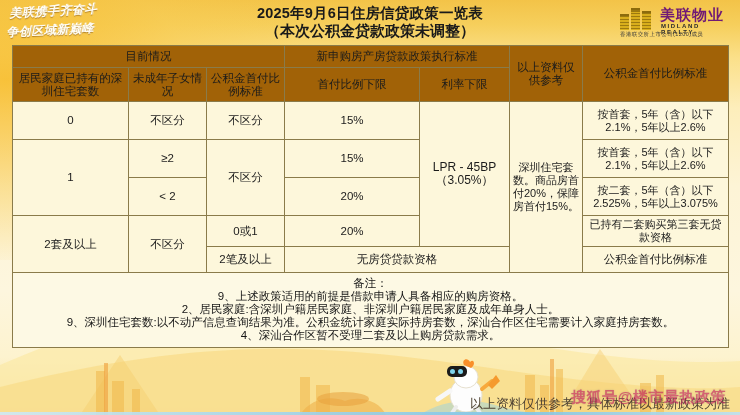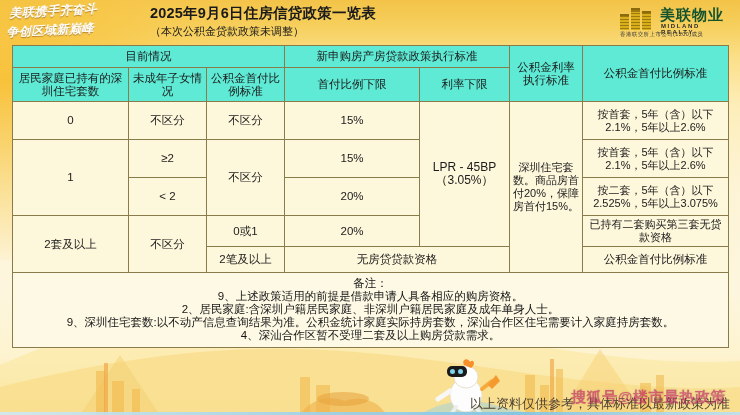--- a/index.html
+++ b/index.html
@@ -48,40 +48,40 @@
     font-family: "Liberation Serif","DejaVu Serif",serif;
     font-weight:700; font-style:italic;
     text-shadow: 0 1px 1px rgba(120,70,0,.55), 1px 0 0 rgba(255,255,255,.5);
     letter-spacing:.5px;
     transform: rotate(-3deg);
   }
   #calligraphy .l1 { font-size:12px; display:block; padding-left:4px; }
   #calligraphy .l2 { font-size:12px; display:block; padding-left:0px; margin-top:2px; }
 
   #title-wrap {
-    position:absolute; left:150px; top:4px; width:440px; 
+    position:absolute; left:150px; top:4px; width:440px; text-align:center;
     color:#1a1a1a;
   }
   #title-wrap .t1 { font-size:14.5px; font-weight:bold; line-height:18px; letter-spacing:.2px;}
-  #title-wrap .t2 { font-size:11px; font-weight:normal; line-height:18px; }
+  #title-wrap .t2 { font-size:15px; font-weight:bold; line-height:18px; }
 
   
   #logo { position:absolute; right:4px; top:6px; width:116px; height:34px; }
   #logo .bars { position:absolute; left:0; top:2px; width:36px; height:22px; }
   #logo .bars i {
     position:absolute; top:0; width:9px; height:22px; display:block;
     background: repeating-linear-gradient(180deg,#9d7a10 0 1.5px, #d9ae1b 1.5px 3px);
     border-top:2px solid #8c6b0c;
   }
   #logo .bars i:nth-child(1){ left:0; height:16px; top:6px;}
   #logo .bars i:nth-child(2){ left:11px; height:22px; top:0;}
   #logo .bars i:nth-child(3){ left:22px; height:19px; top:3px;}
   #logo .cn {
     position:absolute; left:40px; top:0px; font-size:15px; font-weight:bold;
-    color:#14532d; letter-spacing:1px; font-family:"Liberation Sans",sans-serif;
+    color:#701a75; letter-spacing:1px; font-family:"Liberation Sans",sans-serif;
   }
   #logo .en {
     position:absolute; left:41px; top:17px; font-size:6px; font-weight:bold;
     color:#2b2b2b; letter-spacing:1.6px;
   }
   #logo .sub {
     position:absolute; left:0px; top:25px; font-size:5.5px; color:#3a3a3a;
     letter-spacing:.4px; white-space:nowrap;
   }
 
@@ -93,21 +93,21 @@
     font-size:11px; color:#1b1b1b;
   }
   table.policy td, table.policy th {
     border:1px solid #8a7b4a;
     text-align:center; vertical-align:middle;
     padding:2px 2px;
     line-height:13px;
     font-weight:normal;
   }
   table.policy thead th {
-    background:#5eead4;
+    background:#a16207;
     font-size:11.5px;
     font-weight:normal;
   }
   table.policy tbody td { background:#fdf7db; }
   .cellpad { padding:4px 3px; }
   .notes-cell {
     background:#fdf9e4 !important; text-align:right;
     padding:4px 6px 5px 6px !important;
     font-size:11.5px; line-height:15.5px; color:#151515;
   }
@@ -217,21 +217,21 @@
       <col style="width:78px">
       <col style="width:135px">
       <col style="width:90px">
       <col style="width:73px">
       <col style="width:146px">
     </colgroup>
     <thead>
       <tr>
         <th colspan="3" style="height:22px">目前情况</th>
         <th colspan="2">新申购房产房贷款政策执行标准</th>
-        <th rowspan="2" class="cellpad">公积金利率执行标准</th>
+        <th rowspan="2" class="cellpad">以上资料仅供参考</th>
         <th rowspan="2">公积金首付比例标准</th>
       </tr>
       <tr>
         <th style="height:34px" class="cellpad">居民家庭已持有的深圳住宅套数</th>
         <th>未成年子女情况</th>
         <th class="cellpad">公积金首付比例标准</th>
         <th>首付比例下限</th>
         <th>利率下限</th>
       </tr>
     </thead>

